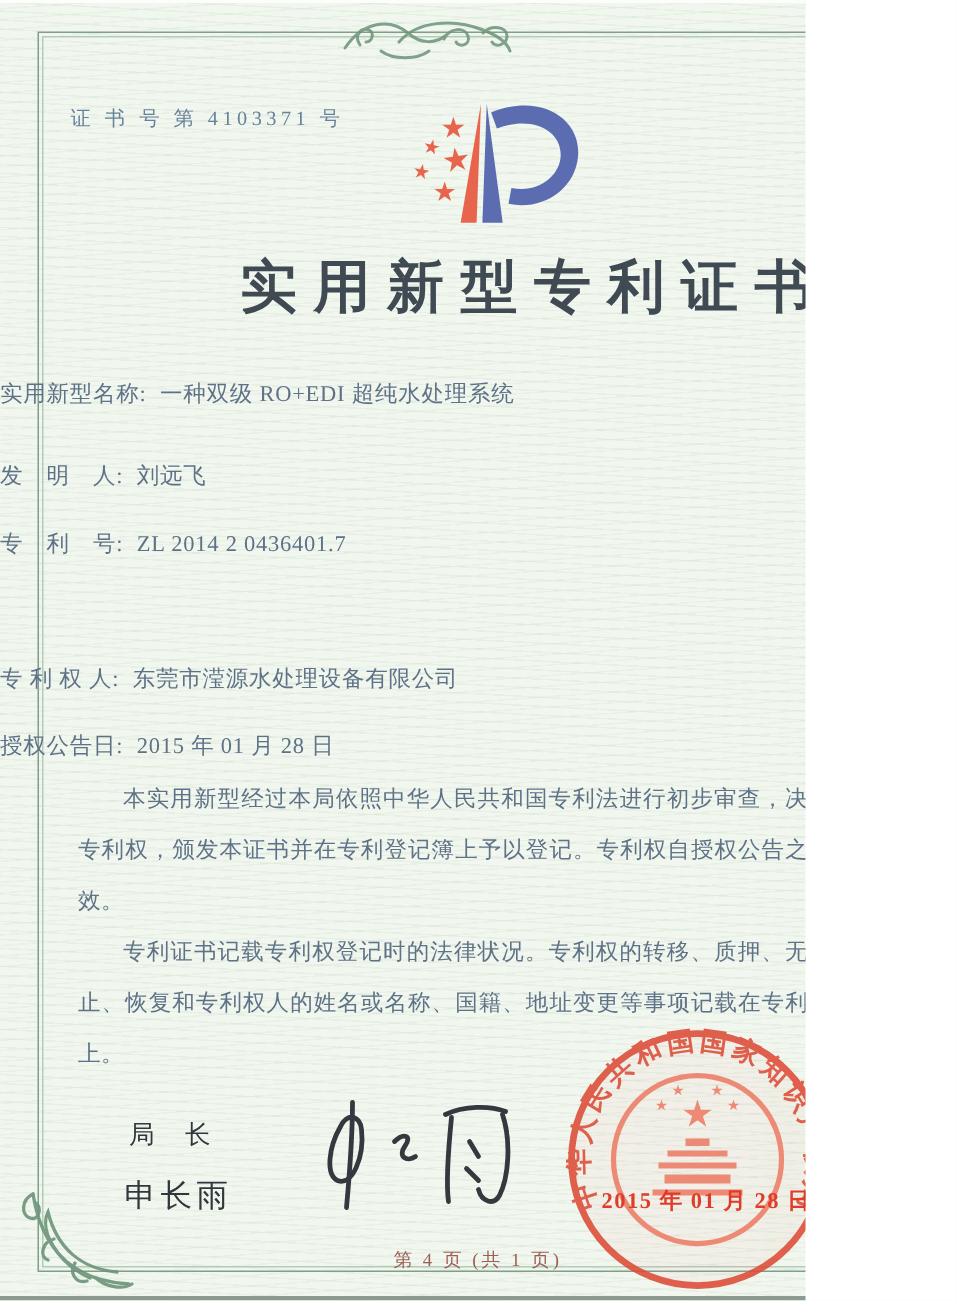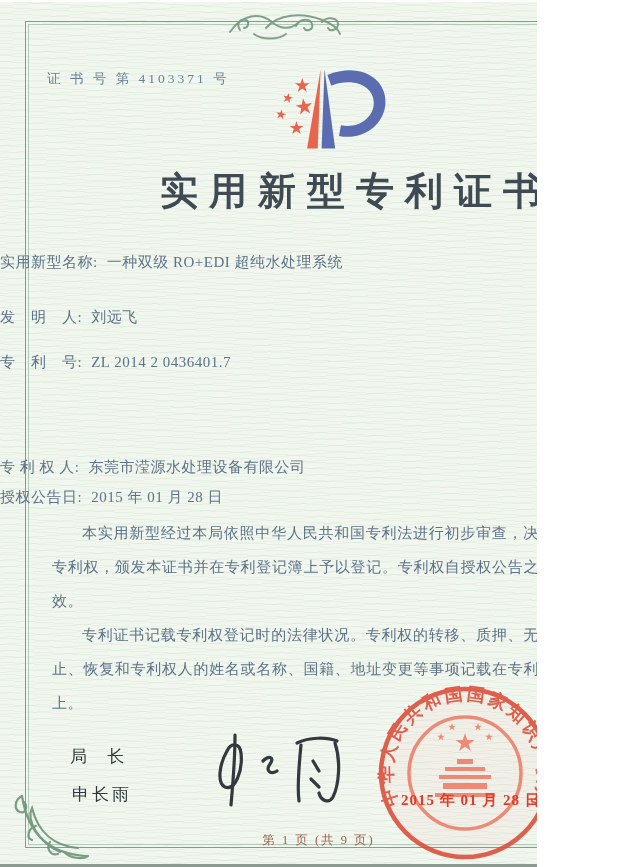--- a/index.html
+++ b/index.html
@@ -26,28 +26,28 @@
   .logo{position:absolute;left:252px;top:54px;}
   .title{
     position:absolute;left:0;top:166px;width:637px;text-align:center;
     font-size:38px;font-weight:bold;letter-spacing:11px;text-indent:11px;
     color:#3f4a53;
     padding-left:32px;
   }
   .frow{position:absolute;left:0;white-space:nowrap;font-size:15px;color:#5e7287;letter-spacing:.5px;}
   .frow .flabel{display:inline-block;}
   .frow .fvalue{margin-left:9px;}
-  .r1{top:253px}.r2{top:308px}.r3{top:353px}.r4{top:398px}.r5{top:458px}.r6{top:488px}
+  .r1{top:253px}.r2{top:308px}.r3{top:353px}.r4{top:398px}.r5{top:443px}.r6{top:488px}
   .bodytext{
     position:absolute;left:52px;top:516px;width:534px;font-size:15px;line-height:34px;
     color:#5e7287;text-align:justify;letter-spacing:.4px;
   }
   .bodytext p{margin:0;text-indent:2em;}
-  .dir-title{position:absolute;left:70px;top:745px;font-size:17px;letter-spacing:8px;color:#30383d;}
-  .dir-name{position:absolute;left:72px;top:783px;font-size:17px;letter-spacing:3px;color:#30383d;}
+  .dir-title{position:absolute;left:86px;top:745px;font-size:17px;letter-spacing:8px;color:#30383d;}
+  .dir-name{position:absolute;left:83px;top:783px;font-size:21px;letter-spacing:3px;color:#30383d;}
   .sig{position:absolute;left:205px;top:731px;}
   .seal{position:absolute;left:370px;top:678px;opacity:.88;}
   .seal-date{
     position:absolute;left:401px;top:791px;font-size:15px;font-weight:bold;
     color:#e03c2a;letter-spacing:1px;white-space:nowrap;
   }
   .corner-stamp{position:absolute;left:524px;top:14px;opacity:.85;}
   .footer{
     position:absolute;left:0;top:832px;width:637px;text-align:center;
     font-size:12.5px;letter-spacing:2px;color:#9c5f53;
@@ -182,15 +182,15 @@
         <textPath href="#stampTop" textLength="215" lengthAdjust="spacing">北京市海淀区地方税务局</textPath>
       </text>
       <text font-size="11.5" fill="#d85843" font-family="Liberation Serif, serif">
         <textPath href="#stampBottom" textLength="120" lengthAdjust="spacing">国家知识产权局</textPath>
       </text>
       <text x="0" y="-4" text-anchor="middle" font-size="13" fill="#d85843" letter-spacing="2" font-family="Liberation Serif, serif">印 花 税</text>
       <text x="0" y="14" text-anchor="middle" font-size="13" fill="#d85843" letter-spacing="1" font-family="Liberation Serif, serif">代扣专用章</text>
     </g>
   </svg>
 
-  <div class="footer">第 1 页 (共 9 页)</div>
+  <div class="footer">第 4 页 (共 1 页)</div>
 
 </div>
 
 </body></html>

